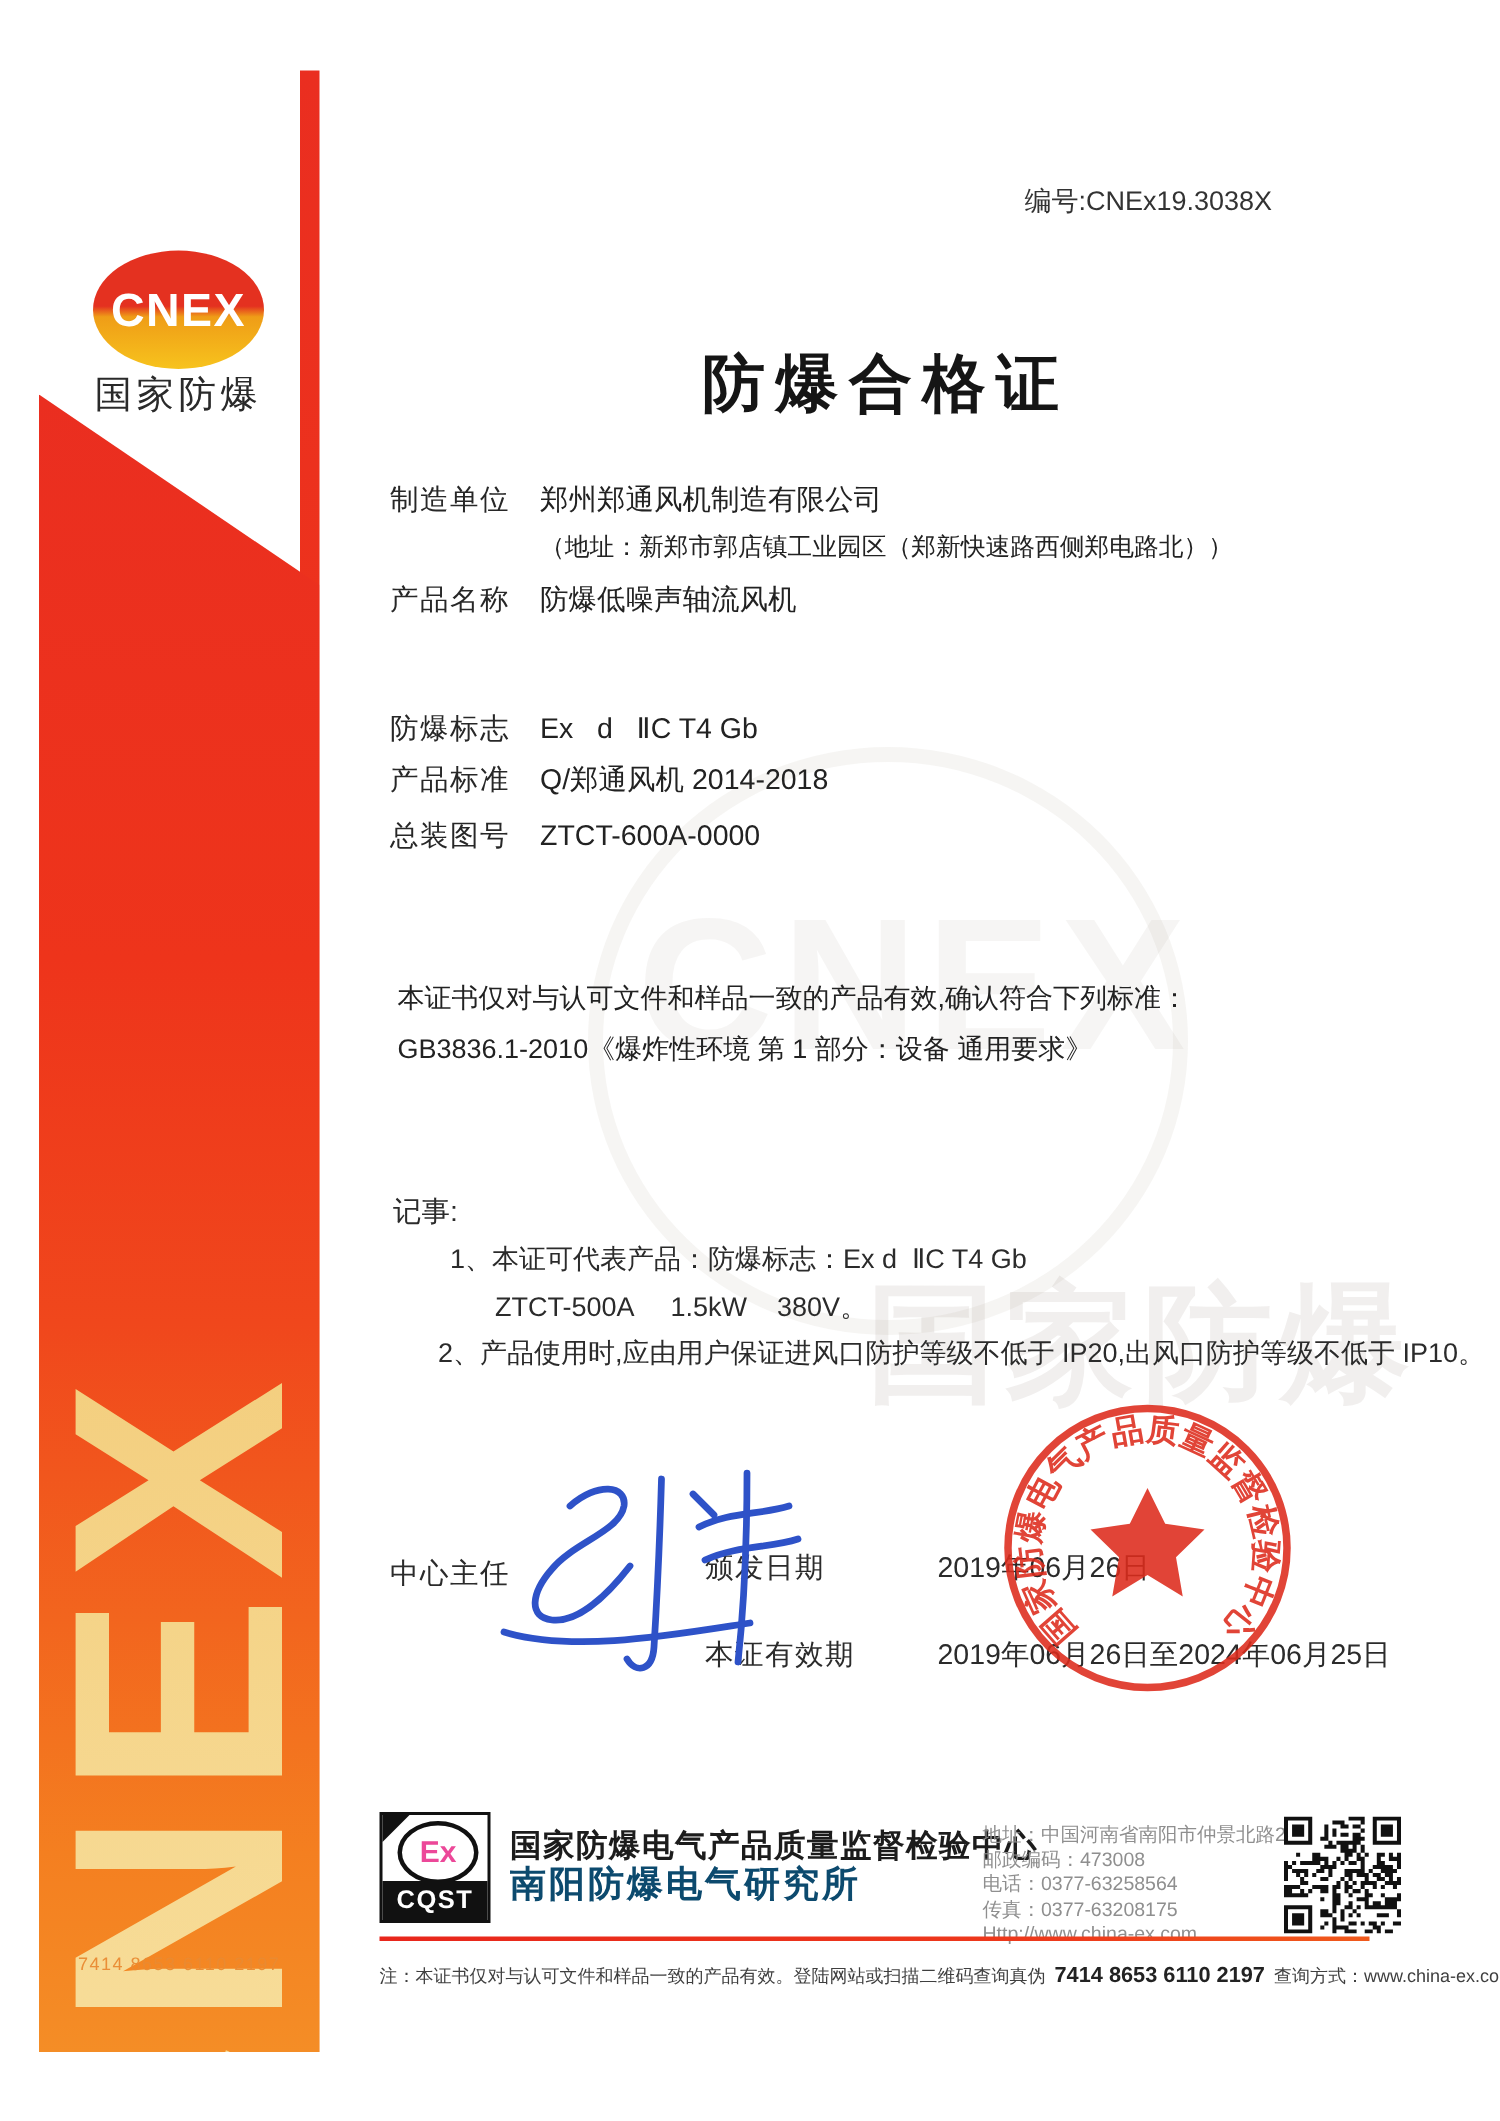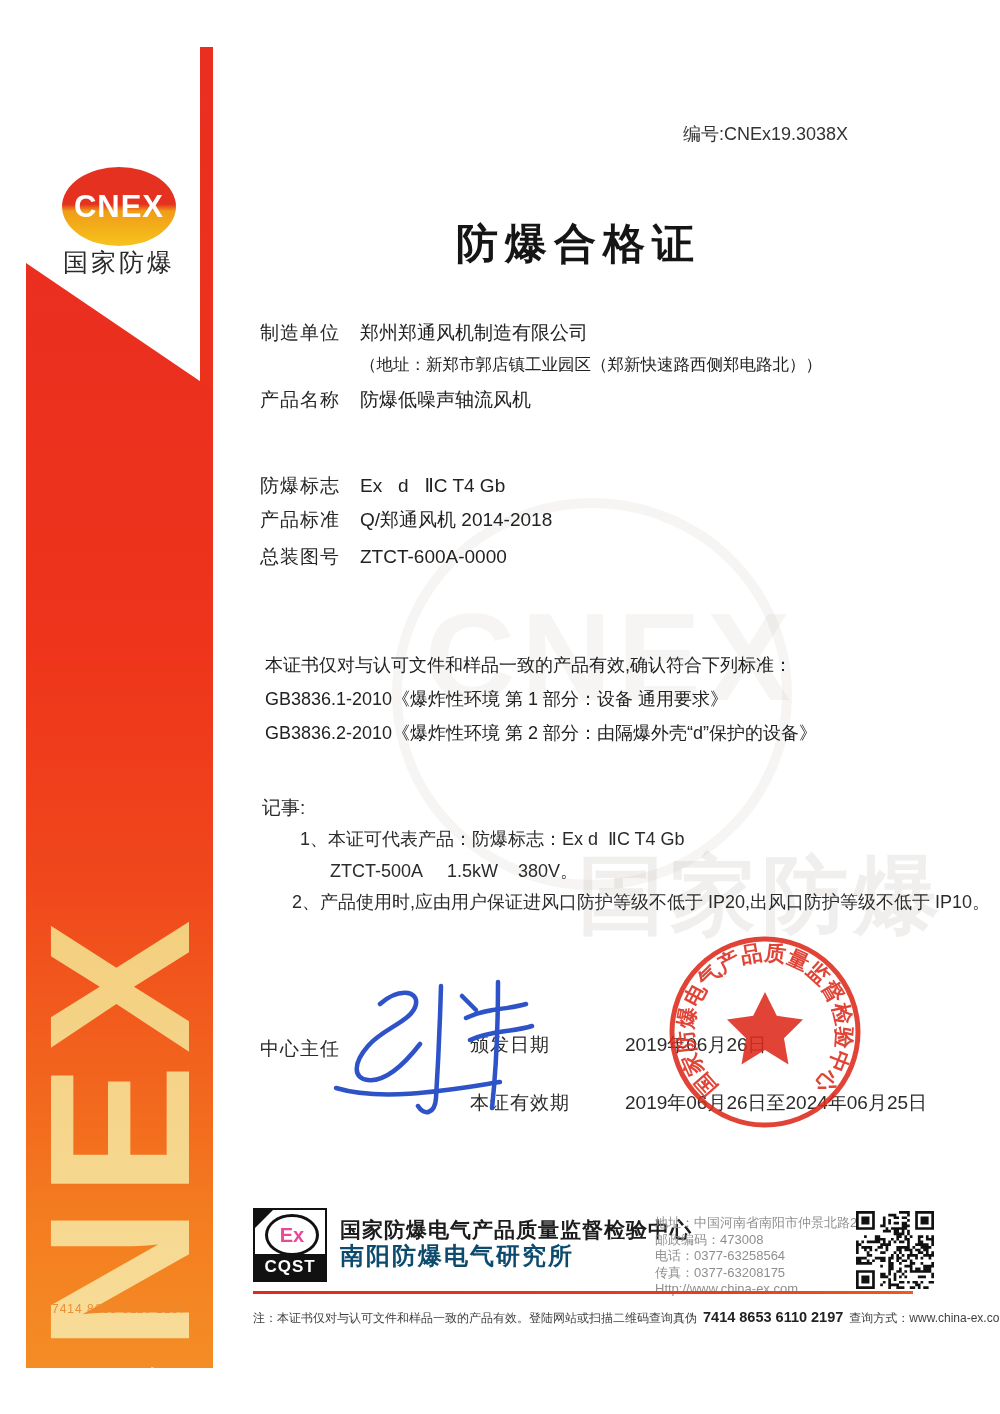--- a/index.html
+++ b/index.html
@@ -37,21 +37,21 @@
   
   .logo-oval{position:absolute;left:62px;top:167px;width:114px;height:79px;border-radius:50%;
     background:linear-gradient(180deg,#e43120 0%,#e43120 47%,#ef9d17 56%,#f7c31d 100%);
     display:flex;align-items:center;justify-content:center;z-index:3;}
   .logo-oval span{color:#fff;font-weight:800;font-size:31px;letter-spacing:1px;}
   .logo-caption{position:absolute;left:58px;top:246px;width:122px;text-align:center;
     font-size:25px;letter-spacing:3px;color:#2a2a2a;z-index:3;}
 
   
   .cert-no{position:absolute;left:683px;top:122px;font-size:18px;color:#333;z-index:3;}
-  .title{position:absolute;left:452px;top:212px;margin:4px;font-size:42px;font-weight:800;
+  .title{position:absolute;left:452px;top:212px;margin:16px;font-size:42px;font-weight:800;
     letter-spacing:7px;color:#151515;z-index:3;}
 
   
   .row{position:absolute;left:260px;width:700px;font-size:19px;z-index:3;}
   .row .lbl{display:inline-block;width:100px;letter-spacing:1px;color:#272727;}
   .row .val{color:#222;}
   .f1{top:320px;} .f2{top:387px;} .f3{top:429px;} .f4{top:473px;} .f5{top:507px;} .f6{top:544px;}
   .f1b{position:absolute;left:360px;top:354px;font-size:16.5px;color:#222;z-index:3;}
 
   
@@ -135,21 +135,20 @@
   <div class="row f5">
     <span class="lbl">产品标准</span><span class="val pre">Q/郑通风机 2014-2018</span>
   </div>
   <div class="row f6">
     <span class="lbl">总装图号</span><span class="val pre">ZTCT-600A-0000</span>
   </div>
 
   <div class="standards">
     <div>本证书仅对与认可文件和样品一致的产品有效,确认符合下列标准：</div>
     <div>GB3836.1-2010《爆炸性环境 第 1 部分：设备 通用要求》</div>
-    <div>GB3836.2-2010《爆炸性环境 第 2 部分：由隔爆外壳“d”保护的设备》</div>
   </div>
 
   <div class="note-h">记事:</div>
   <div class="note-1 pre">1、本证可代表产品：防爆标志：Ex d  ⅡC T4 Gb</div>
   <div class="note-1b pre">ZTCT-500A     1.5kW    380V。</div>
   <div class="note-2 pre">2、产品使用时,应由用户保证进风口防护等级不低于 IP20,出风口防护等级不低于 IP10。</div>
 
   <div class="director">中心主任</div>
 
   <svg class="signature" width="210" height="150" viewBox="0 0 210 150">

